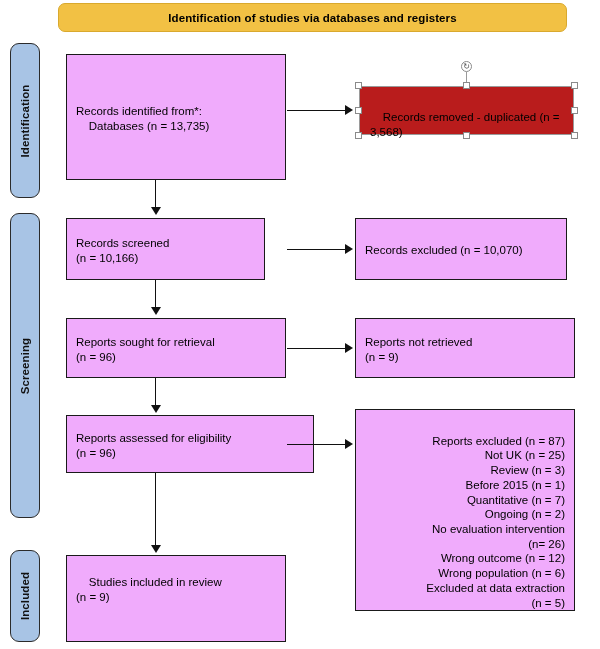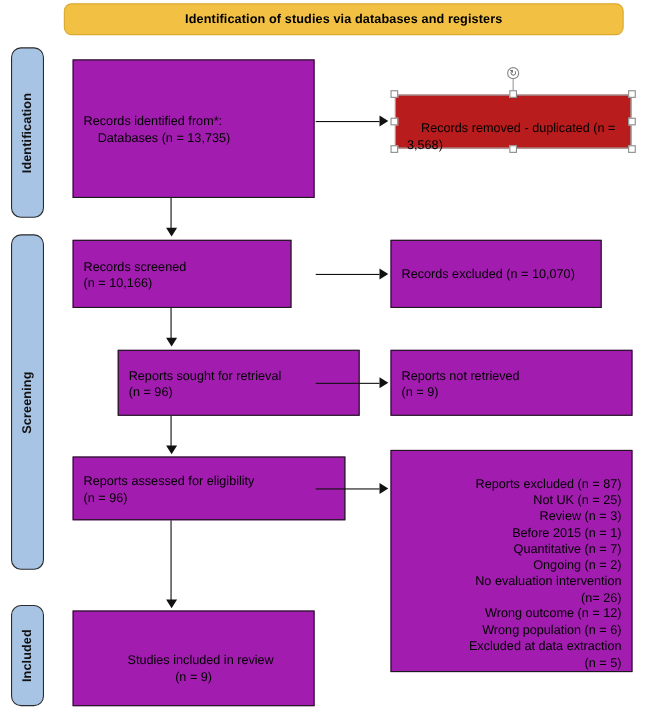--- a/index.html
+++ b/index.html
@@ -53,21 +53,21 @@
     font-size: 11.5px;
     font-weight: bold;
     color: #111111;
     letter-spacing: 0.1px;
   }
 
   
   .box {
     position: absolute;
     box-sizing: border-box;
-    background: #a21caf;
+    background: #f0abfc;
     border: 1.6px solid #1A1A1A;
     padding: 9px 9px 6px 9px;
     font-size: 11.5px;
     line-height: 1.30;
     color: #000000;
     white-space: pre-wrap;
   }
   .box.tight { line-height: 1.28; }
 
   
@@ -182,28 +182,28 @@
   <div class="arrow-down" style="left:151px; top:207px;"></div>
 
   <div class="box" style="left:66px; top:218px; width:199px; height:62px; display:flex; align-items:center;">
     <span>Records screened
 (n = 10,166)</span>
   </div>
 
   <div class="hline" style="left:287px; top:249px; width:58px;"></div>
   <div class="arrow-right" style="left:345px; top:244px;"></div>
 
-  <div class="box" style="left:355px; top:218px; width:192px; height:62px; display:flex; align-items:center;text-align:right;">
+  <div class="box" style="left:355px; top:218px; width:212px; height:62px; display:flex; align-items:center;text-align:right;">
     <span>Records excluded (n = 10,070)</span>
   </div>
 
   <div class="vline" style="left:155px; top:280px; height:28px;"></div>
   <div class="arrow-down" style="left:151px; top:307px;"></div>
 
-  <div class="box" style="left:66px; top:318px; width:220px; height:60px; display:flex; align-items:center;margin-left:41px;">
+  <div class="box" style="left:66px; top:318px; width:220px; height:60px; display:flex; align-items:center;">
     <span>Reports sought for retrieval
 (n = 96)</span>
   </div>
 
   <div class="hline" style="left:287px; top:348px; width:58px;"></div>
   <div class="arrow-right" style="left:345px; top:343px;"></div>
 
   <div class="box" style="left:355px; top:318px; width:220px; height:60px; display:flex; align-items:center;">
     <span>Reports not retrieved
 (n = 9)</span>
@@ -231,18 +231,18 @@
 (n= 26)
     Wrong outcome (n = 12)
     Wrong population (n = 6)
     Excluded at data extraction
 (n = 5)</span>
   </div>
 
   <div class="vline" style="left:155px; top:473px; height:73px;"></div>
   <div class="arrow-down" style="left:151px; top:545px;"></div>
 
-  <div class="box" style="left:66px; top:555px; width:220px; height:87px; padding-top:23px;text-align:center;">
+  <div class="box" style="left:66px; top:555px; width:220px; height:87px; padding-top:4px;">
     <span>Studies included in review
 (n = 9)</span>
   </div>
 
 </div>
 
 </body></html>

